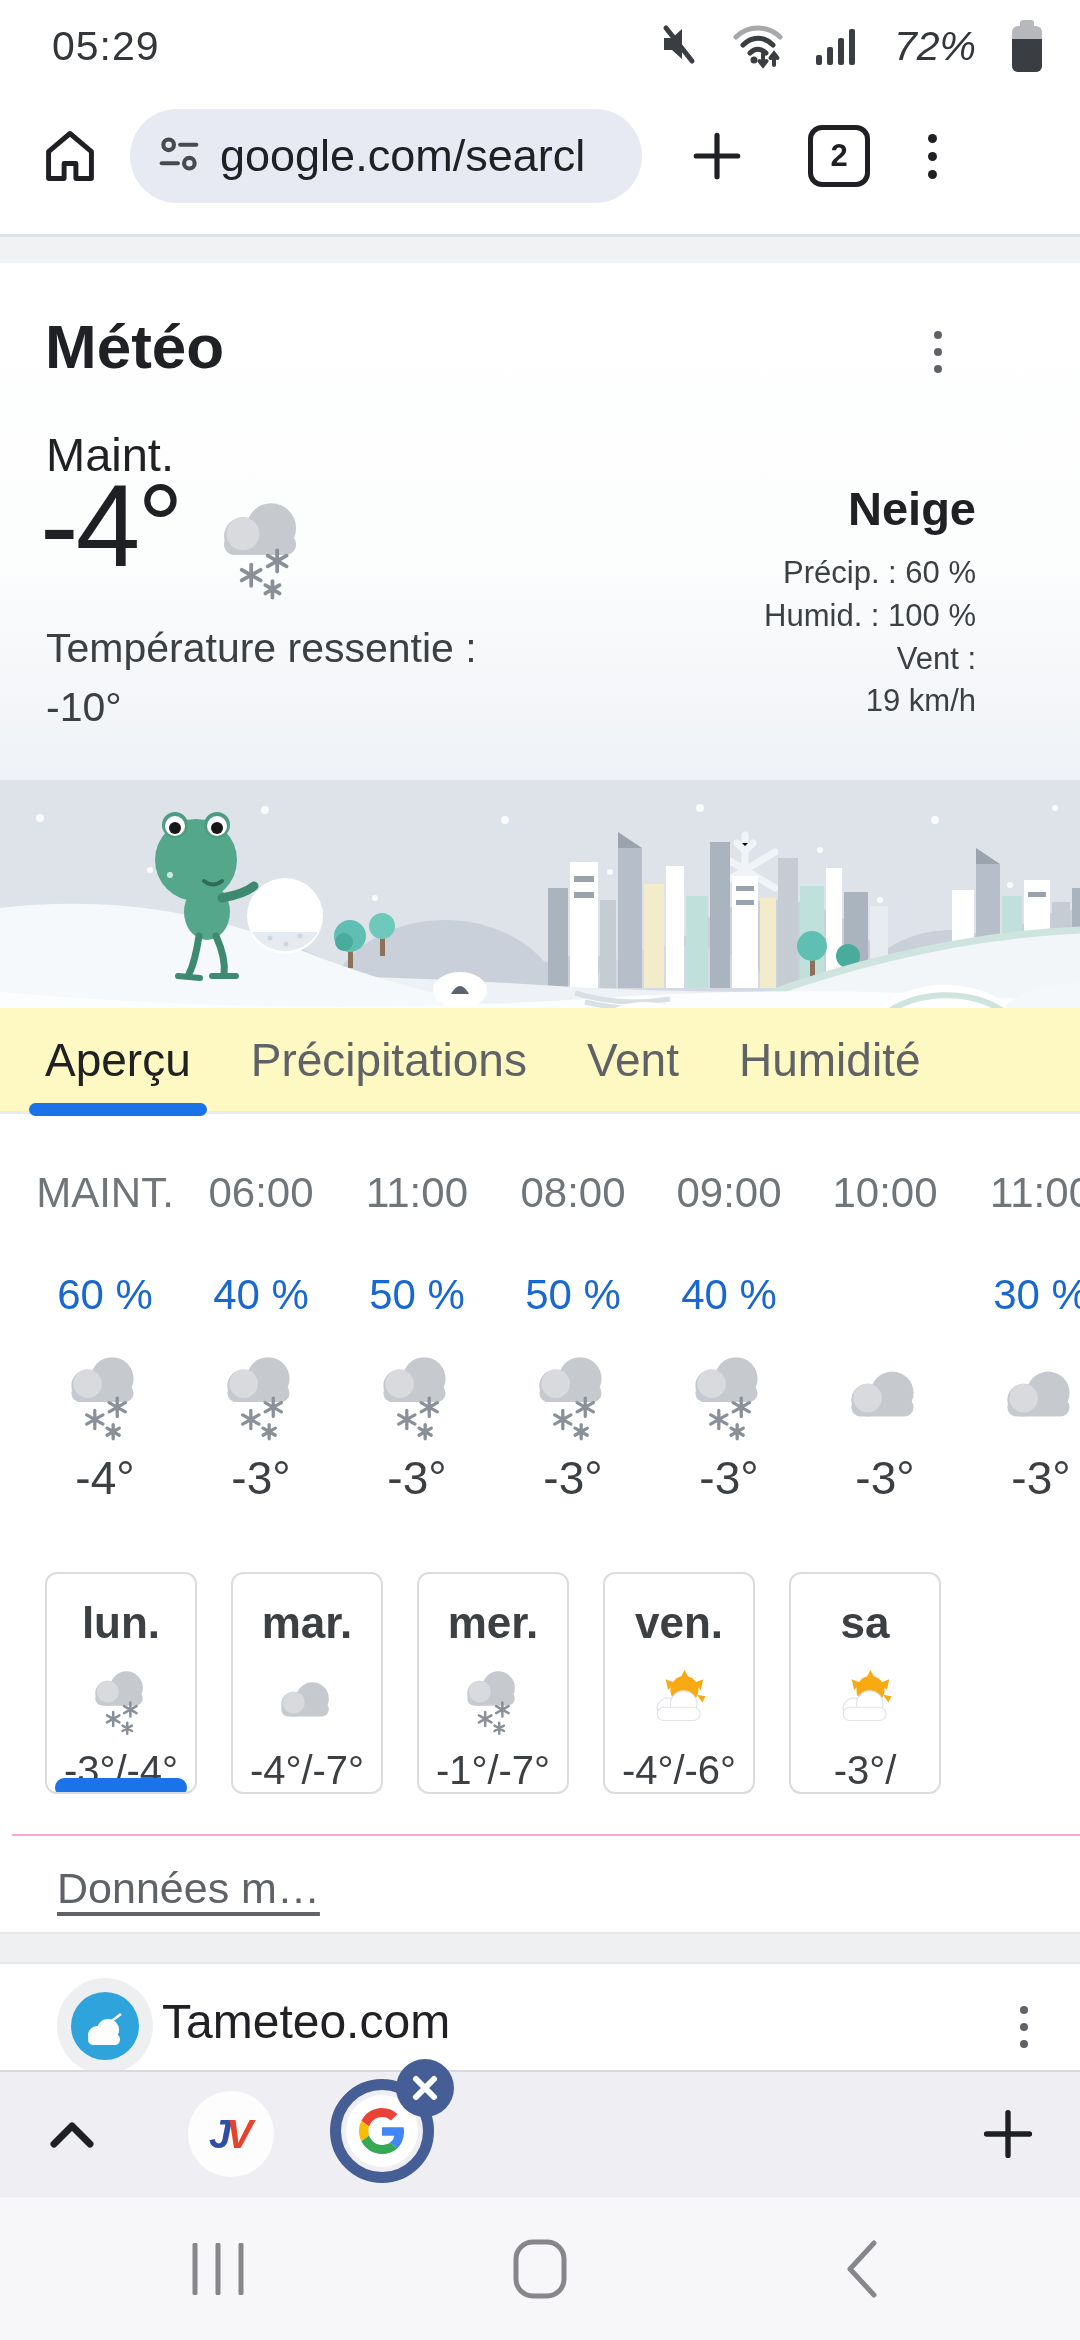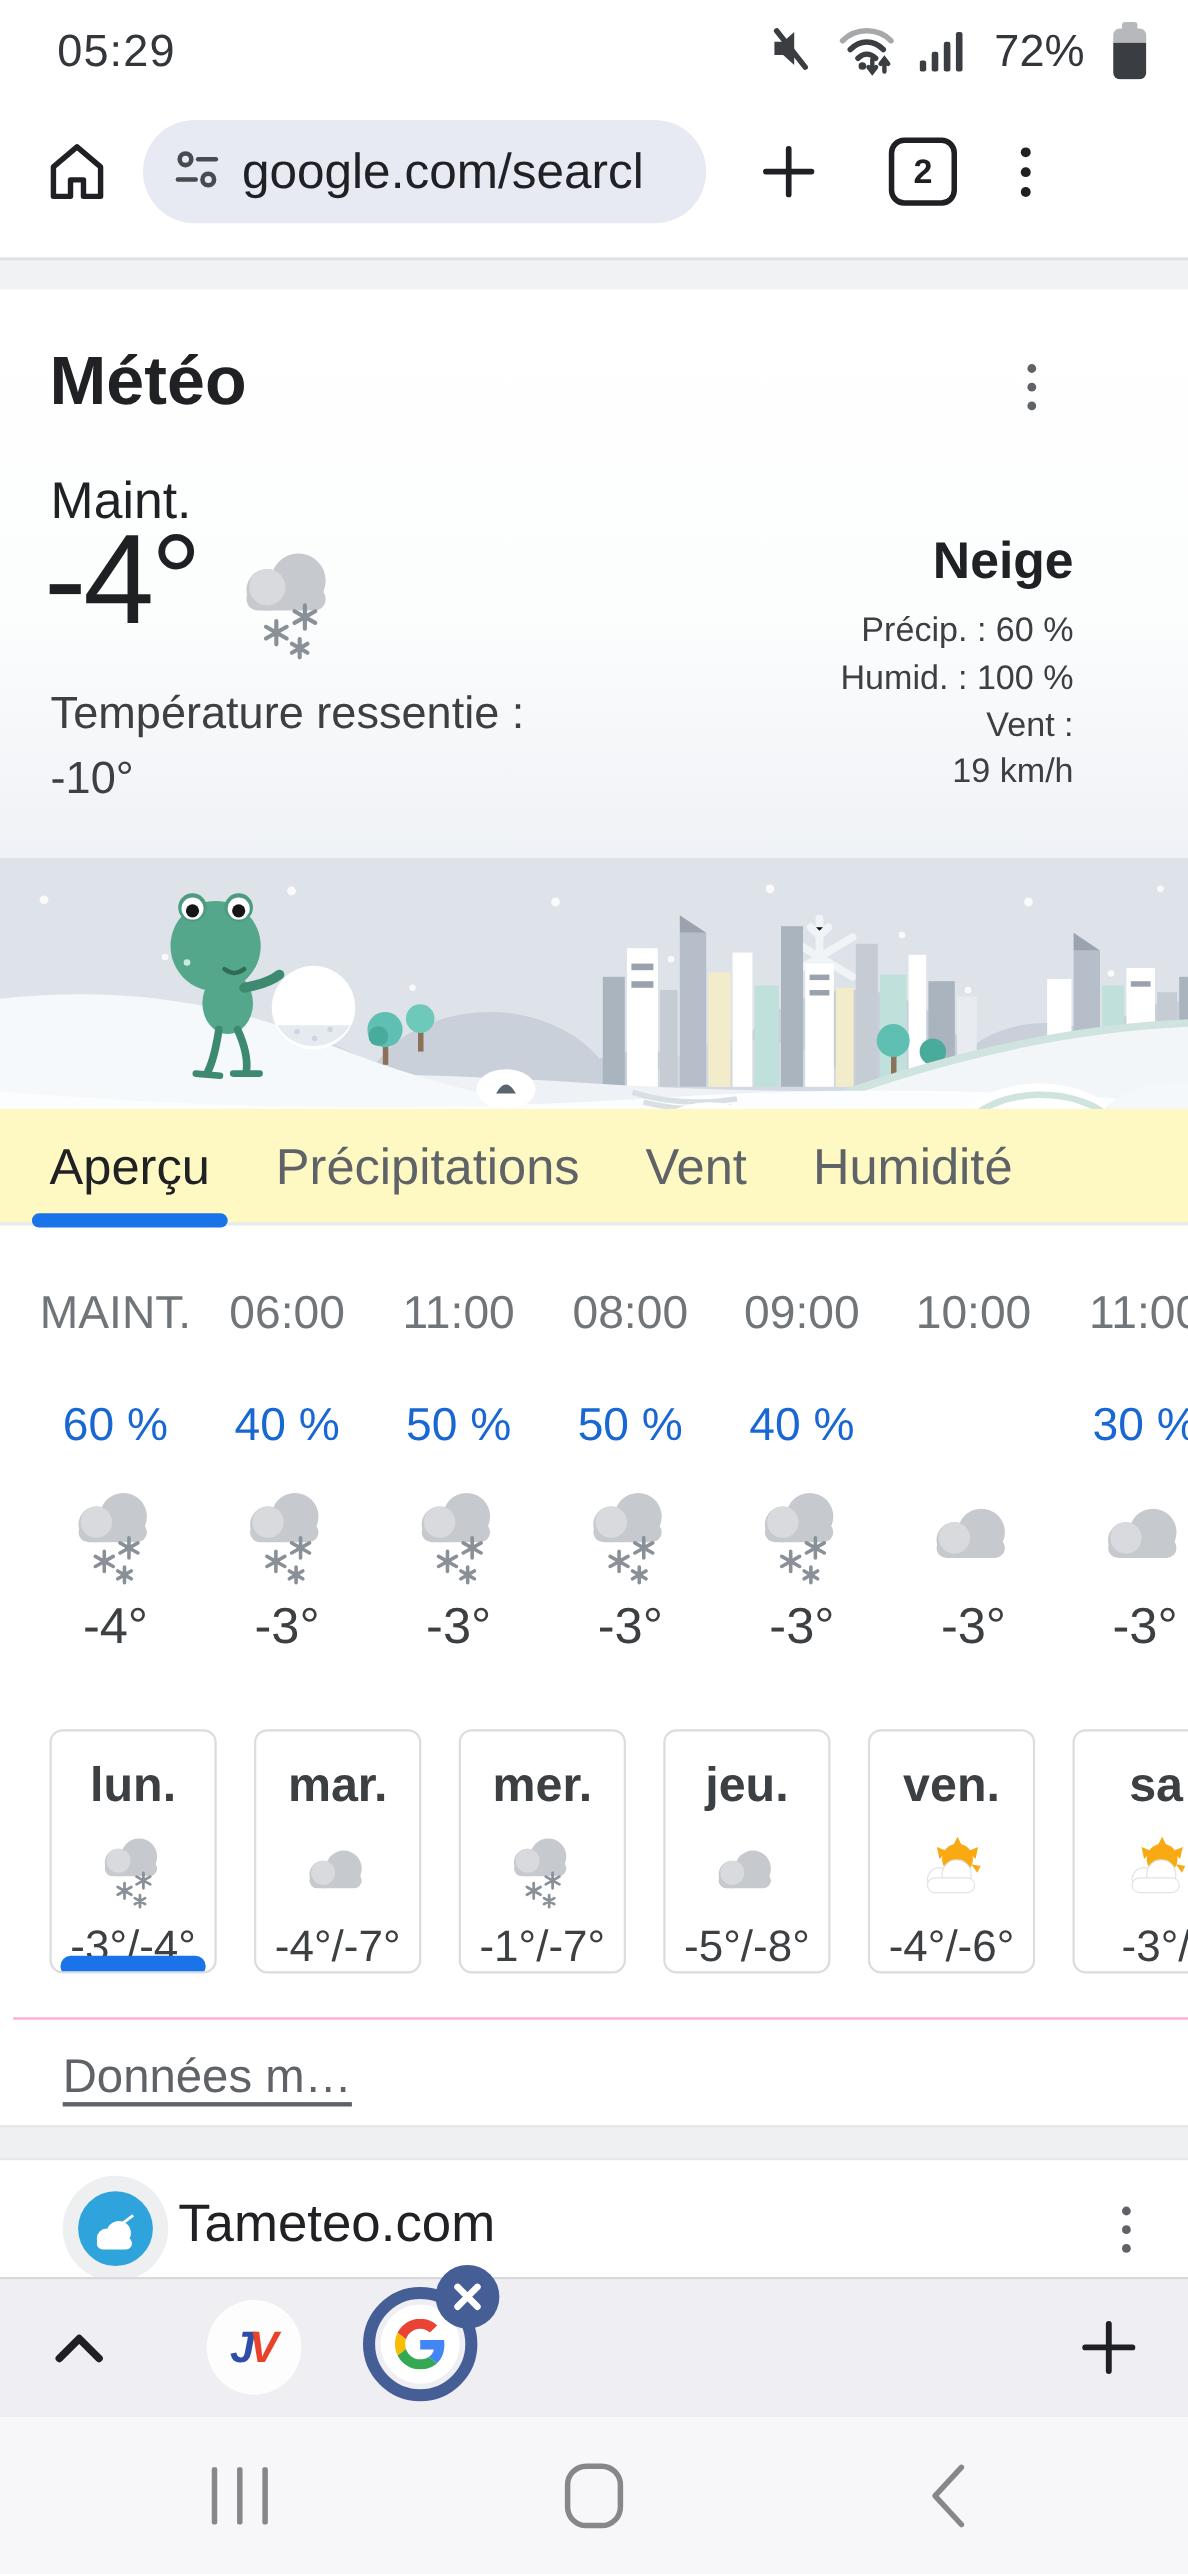--- a/index.html
+++ b/index.html
@@ -3,21 +3,21 @@
 <meta charset="utf-8">
 <style>
   html,body{margin:0;padding:0;background:#202124;}
   .screen{position:relative;width:1080px;height:2340px;background:#fff;overflow:hidden;
           font-family:"Liberation Sans",sans-serif;color:#202124;}
 
   
   .status-bar{position:absolute;top:0;left:0;right:0;height:78px;background:#fff;
     display:flex;align-items:center;justify-content:space-between;padding:14px 38px 0 52px;box-sizing:border-box;}
   .status-time{font-size:41px;font-weight:500;color:#33363a;letter-spacing:1px;}
-  .status-icons{display:flex;align-items:center;gap:20px;}
+  .status-icons{display:flex;align-items:center;gap:30px;font-style:italic;}
   .battery-pct{font-size:41px;color:#33363a;margin-left:4px;}
   .battery{position:relative;width:30px;height:52px;margin-left:6px;}
   .battery .tip{position:absolute;top:0;left:8px;width:14px;height:7px;background:#b6b8bb;border-radius:3px 3px 0 0;}
   .battery .body{position:absolute;top:6px;left:0;width:30px;height:46px;background:#b6b8bb;border-radius:6px;overflow:hidden;}
   .battery .lvl{position:absolute;bottom:0;left:0;right:0;height:72%;background:#3a3d41;}
 
   
   .toolbar{position:absolute;top:78px;left:0;right:0;height:156px;background:#fff;
     display:flex;align-items:center;padding:0 40px;box-sizing:border-box;}
   .omnibox{width:512px;height:94px;background:#e7eaf2;border-radius:47px;display:flex;align-items:center;
@@ -525,34 +525,20 @@
             <circle cx="33" cy="38" r="14" fill="#d8dadd"></circle>
             <g stroke="#8a9097" stroke-width="3.2" stroke-linecap="round" fill="none">
               <path d="M62 52v18M54 56.5l16 9M54 65.5l16-9"></path>
               <path d="M40 64v18M32 68.5l16 9M32 77.5l16-9"></path>
               <path d="M58 78v14M52 81.5l12 7M52 88.5l12-7"></path>
             </g>
           </svg></div>
         <div class="dtemps">-1°/-7°</div>
       </div>
       <div class="dcard">
-        <div class="dday">jeu.</div>
-        <div class="wicon dicon"><svg viewBox="0 0 100 100" width="100%" height="100%">
-            <g transform="translate(0,14)">
-              <g fill="#c6c9ce">
-                <circle cx="33" cy="40" r="16"></circle>
-                <circle cx="57" cy="33" r="21"></circle>
-                <rect x="17" y="38" width="61" height="18" rx="9"></rect>
-              </g>
-              <circle cx="33" cy="38" r="14" fill="#d8dadd"></circle>
-            </g>
-          </svg></div>
-        <div class="dtemps">-5°/-8°</div>
-      </div>
-      <div class="dcard">
         <div class="dday">ven.</div>
         <div class="wicon dicon"><svg viewBox="0 0 100 100" width="100%" height="100%">
             <circle cx="57" cy="36" r="18" fill="#f9a912"></circle>
             <g fill="#f9a912">
               <path d="M57 10l6 12h-12z"></path>
               <path d="M33 22l12 5-9 9z"></path>
               <path d="M81 22l-12 5 9 9z"></path>
               <path d="M84 44l-11-2 7 10z"></path>
             </g>
             <g fill="#ffffff" stroke="#e1e4e8" stroke-width="1.5">

